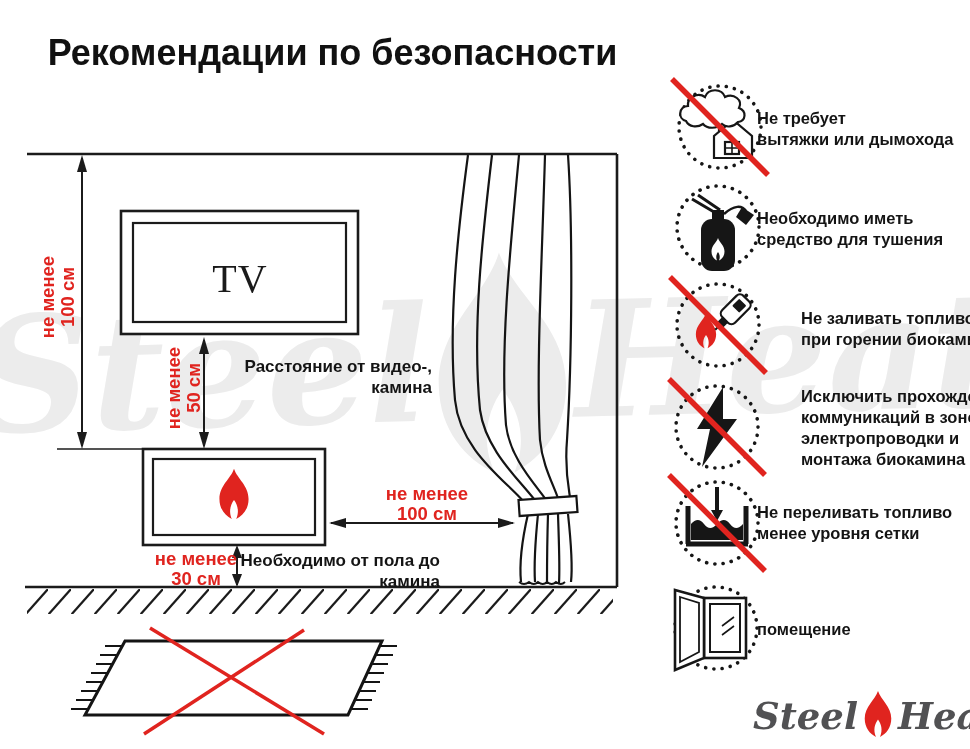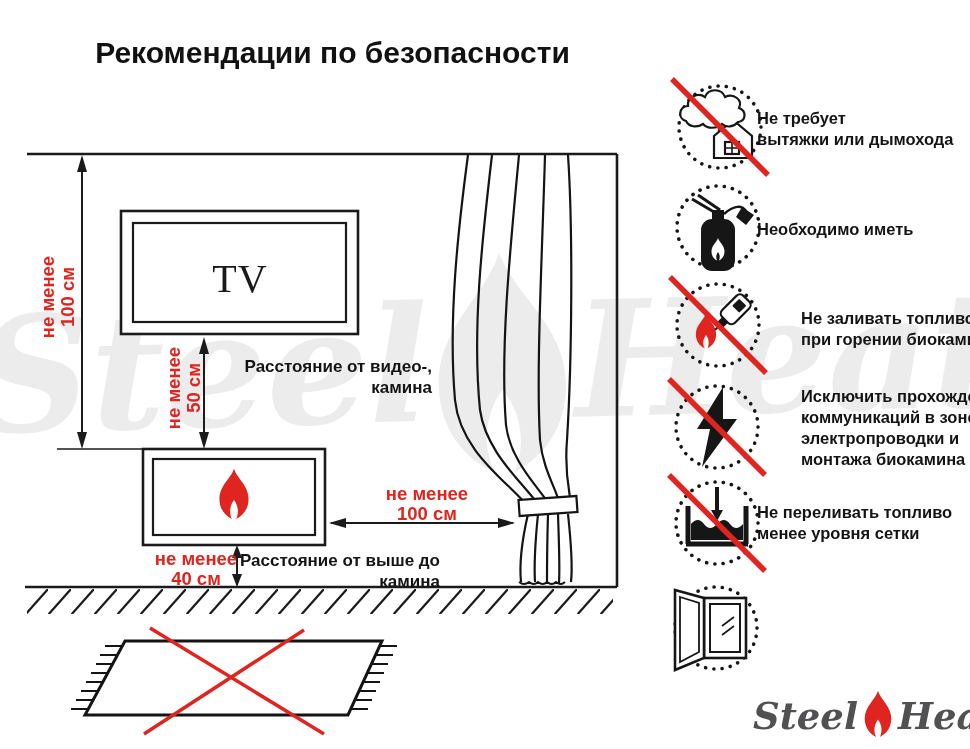--- a/index.html
+++ b/index.html
@@ -6,21 +6,21 @@
   .canvas{position:relative;width:970px;height:749px;background:#fff;overflow:hidden;
           font-family:"Liberation Sans",sans-serif;color:#161616;}
   
   .watermark{position:absolute;left:-25px;top:248px;width:1030px;height:230px;z-index:0;
              display:flex;align-items:center;justify-content:space-between;
              transform:rotate(-1.5deg);pointer-events:none;}
   .wm-word{font-family:"DejaVu Serif",serif;font-style:italic;font-weight:bold;
            font-size:160px;color:#ececec;line-height:1;}
   
   .title{position:absolute;left:25px;top:34px;width:615px;z-index:2;margin:0;
-         font-size:30px;line-height:37px;font-weight:bold;text-align:center;color:#111;}
+         font-size:36px;line-height:37px;font-weight:bold;text-align:center;color:#111;}
   .title div{white-space:nowrap;}
   
   .diagram{position:absolute;left:0;top:0;z-index:1;}
   
   .lbl{position:absolute;z-index:2;font-weight:bold;text-align:center;}
   .red{color:#e0241f;}
   .dim{font-size:18.5px;line-height:20px;}
   .note{font-size:17px;line-height:21px;color:#141414;text-align:right;}
   .rot{transform:translate(-50%,-50%) rotate(-90deg);white-space:nowrap;}
   .tv-text{position:absolute;z-index:2;font-family:"Liberation Serif",serif;
@@ -209,50 +209,52 @@
     <div>камина</div>
   </div>
 
   <div class="lbl dim red" style="left:357px;top:484px;width:140px;">
     <div>не менее</div>
     <div>100 см</div>
   </div>
 
   <div class="lbl dim red" style="left:141px;top:549px;width:110px;">
     <div>не менее</div>
-    <div>40 см</div>
+    <div>30 см</div>
   </div>
 
   <div class="lbl note" style="left:230px;top:550px;width:210px;">
-    <div>Расстояние от выше до</div>
+    <div>Необходимо от пола до</div>
     <div>камина</div>
   </div>
 
   <div class="cap" style="top:129px;">
     <div class="ln">Не требует</div>
     <div class="ln">вытяжки или дымохода</div>
   </div>
   <div class="cap" style="top:229px;">
     <div class="ln">Необходимо иметь</div>
+    <div class="ln">средство для тушения</div>
   </div>
   <div class="cap" style="top:329px;margin-left:44px;">
     <div class="ln">Не заливать топливо</div>
     <div class="ln">при горении биокамина</div>
   </div>
   <div class="cap" style="top:428px;margin-left:44px;">
     <div class="ln">Исключить прохождение</div>
     <div class="ln">коммуникаций в зоне</div>
     <div class="ln">электропроводки и</div>
     <div class="ln">монтажа биокамина</div>
   </div>
   <div class="cap" style="top:523px;">
     <div class="ln">Не переливать топливо</div>
     <div class="ln">менее уровня сетки</div>
   </div>
   <div class="cap" style="top:629px;">
+    <div class="ln">помещение</div>
   </div>
 
   <div class="logo">
     <span class="logo-word">Steel</span>
     <svg class="logo-flame" width="34" height="48" viewBox="-14 -29 28 47">
       <path fill="#e0241f" d="M0,-28 C3,-19 13,-13 13,-1 C13,8 8,14 2,17 C5,10 3,4 0,0 C-3,4 -5,10 -2,17 C-8,14 -13,8 -13,-1 C-13,-13 -3,-19 0,-28 Z"></path>
     </svg>
     <span class="logo-word">Heat</span>
   </div>
 

